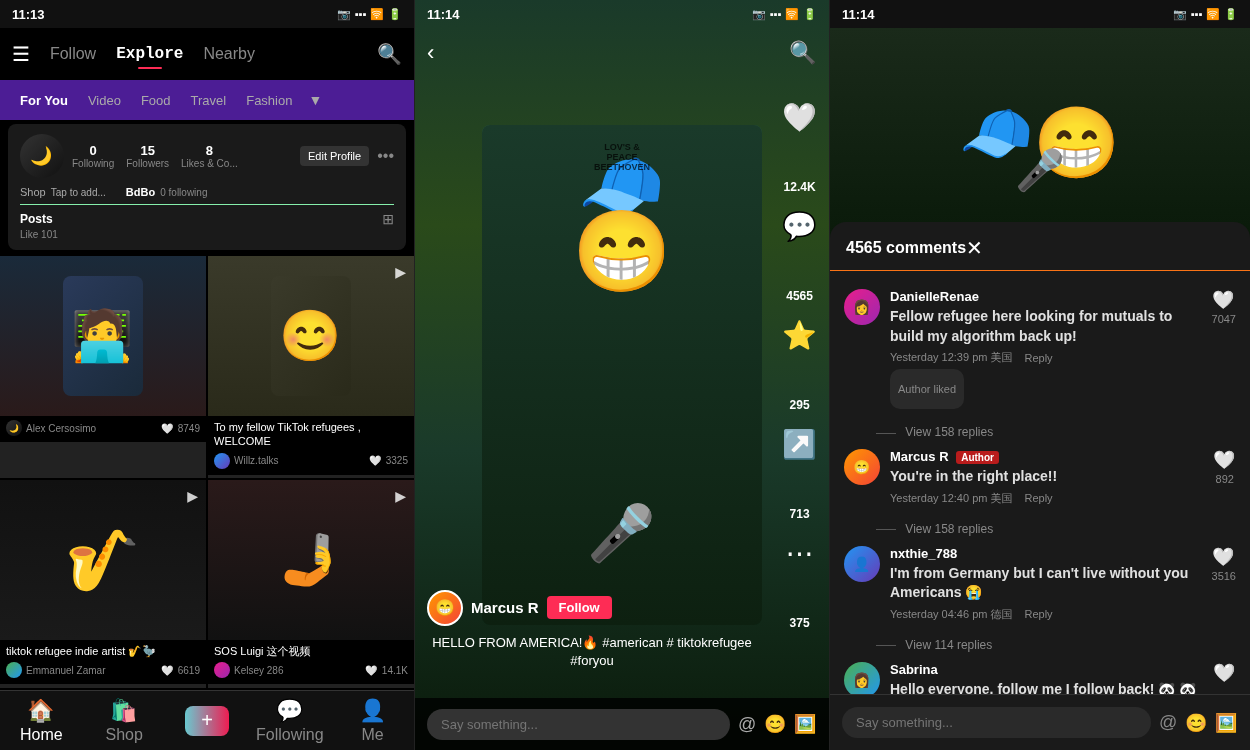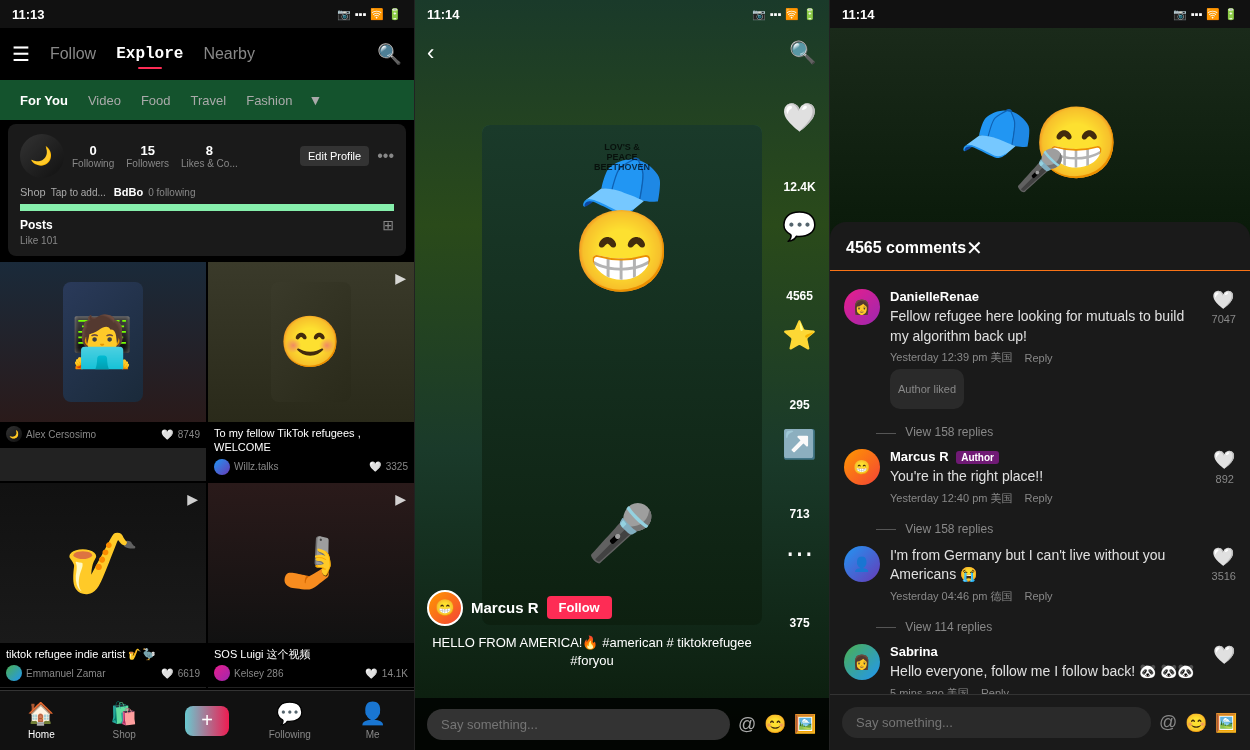--- a/index.html
+++ b/index.html
@@ -68,21 +68,21 @@
       transform: translateX(-50%);
       width: 24px;
       height: 2px;
       background: #fe2c55;
       border-radius: 2px;
     }
     .search-icon-btn { color: #fff; font-size: 20px; cursor: pointer; margin-left: auto; }
 
     .category-tabs {
       height: 40px;
-      background: #14532d;
+      background: #4c1d95;
       display: flex;
       align-items: center;
       padding: 0 12px;
       gap: 4px;
       overflow-x: auto;
     }
     .category-tabs::-webkit-scrollbar { display: none; }
     .cat-tab {
       color: #aaa;
       font-size: 13px;
@@ -128,21 +128,21 @@
       cursor: pointer;
     }
     .profile-more { color: #888; font-size: 16px; cursor: pointer; }
 
     .profile-links { display: flex; gap: 8px; font-size: 11px; color: #aaa; margin-bottom: 6px; }
     .profile-link { cursor: pointer; }
     .profile-posts-bar {
       display: flex;
       align-items: center;
       justify-content: space-between;
-      border-top: 7px solid #86efac;
+      border-top: 1px solid #86efac;
       padding-top: 6px;
     }
     .posts-label { font-size: 12px; color: #fff; font-weight: 600; }
     .posts-icon { color: #888; font-size: 14px; cursor: pointer; }
 
     
     .videos-grid {
       display: grid;
       grid-template-columns: 1fr 1fr;
       gap: 2px;
@@ -219,21 +219,21 @@
     .nav-item {
       display: flex;
       flex-direction: column;
       align-items: center;
       gap: 2px;
       cursor: pointer;
       flex: 1;
     }
     .nav-item .icon { font-size: 22px; color: #888; }
     .nav-item.active .icon { color: #fff; }
-    .nav-item .label { font-size: 10px; color: #888; }
+    .nav-item .label { font-size: 16px; color: #888; }
     .nav-item.active .label { color: #fff; }
     .add-btn {
       width: 44px;
       height: 30px;
       background: linear-gradient(90deg, #69c9d0, #ee1d52);
       border-radius: 8px;
       display: flex;
       align-items: center;
       justify-content: center;
       color: #fff;
@@ -457,29 +457,29 @@
       display: flex;
       align-items: center;
       justify-content: center;
       font-size: 14px;
       flex-shrink: 0;
       overflow: hidden;
     }
     .comment-content { flex: 1; }
     .comment-username { font-size: 13px; font-weight: 700; color: #fff; margin-bottom: 3px; }
     .author-badge {
-      background: #701a75;
+      background: #b91c1c;
       color: #fff;
       font-size: 10px;
       padding: 1px 5px;
       border-radius: 3px;
       margin-left: 4px;
       font-weight: 600;
     }
-    .comment-text { font-size: 14px; color: #e0e0e0; line-height: 1.4; margin-bottom: 4px; }
+    .comment-text { font-size: 14px; color: #e0e0e0; line-height: 1.4; margin-bottom: 4px; font-weight: bold; }
     .comment-meta { display: flex; gap: 12px; align-items: center; }
     .comment-time { font-size: 11px; color: #888; }
     .comment-reply { font-size: 11px; color: #888; cursor: pointer; }
     .author-liked {
       font-size: 11px;
       color: #888;
       background: #2a2a2a;
       padding: 14px 8px;
       border-radius: 10px;
       margin-top: 4px;
@@ -586,21 +586,21 @@
         </div>
       </div>
       <button class="profile-edit-btn">Edit Profile</button>
       <span class="profile-more">•••</span>
     </div>
     <div class="profile-links">
       <span class="profile-link">
         <span>Shop</span>
         <span style="font-size:10px;margin-left:2px;">Tap to add...</span>
       </span>
-      <span style="margin-left:0;">
+      <span style="margin-left:12px;">
         <span style="font-size:11px;color:#fff;font-weight:600;">BdBo</span>
         <span style="font-size:10px;color:#888;margin-left:2px;">0 following</span>
       </span>
     </div>
     <div class="profile-posts-bar">
       <span class="posts-label">Posts</span>
       <span class="posts-icon">⊞</span>
     </div>
     <div style="font-size:10px;color:#888;margin-top:2px;">Like 101</div>
   </div>
@@ -844,20 +844,21 @@
         </div>
       </div>
       <div class="view-replies">
         <span class="reply-line"></span>
         <span>View 158 replies</span>
       </div>
 
       <div class="comment-item">
         <div class="comment-avatar av-blue">👤</div>
         <div class="comment-content">
+          <div class="comment-username">nxthie_788</div>
           <div class="comment-text">I'm from Germany but I can't live without you Americans 😭</div>
           <div class="comment-meta">
             <span class="comment-time">Yesterday 04:46 pm 德国</span>
             <span class="comment-reply">Reply</span>
           </div>
         </div>
         <div class="comment-like-area">
           <span class="comment-heart">🤍</span>
           <span class="comment-like-count">3516</span>
         </div>

